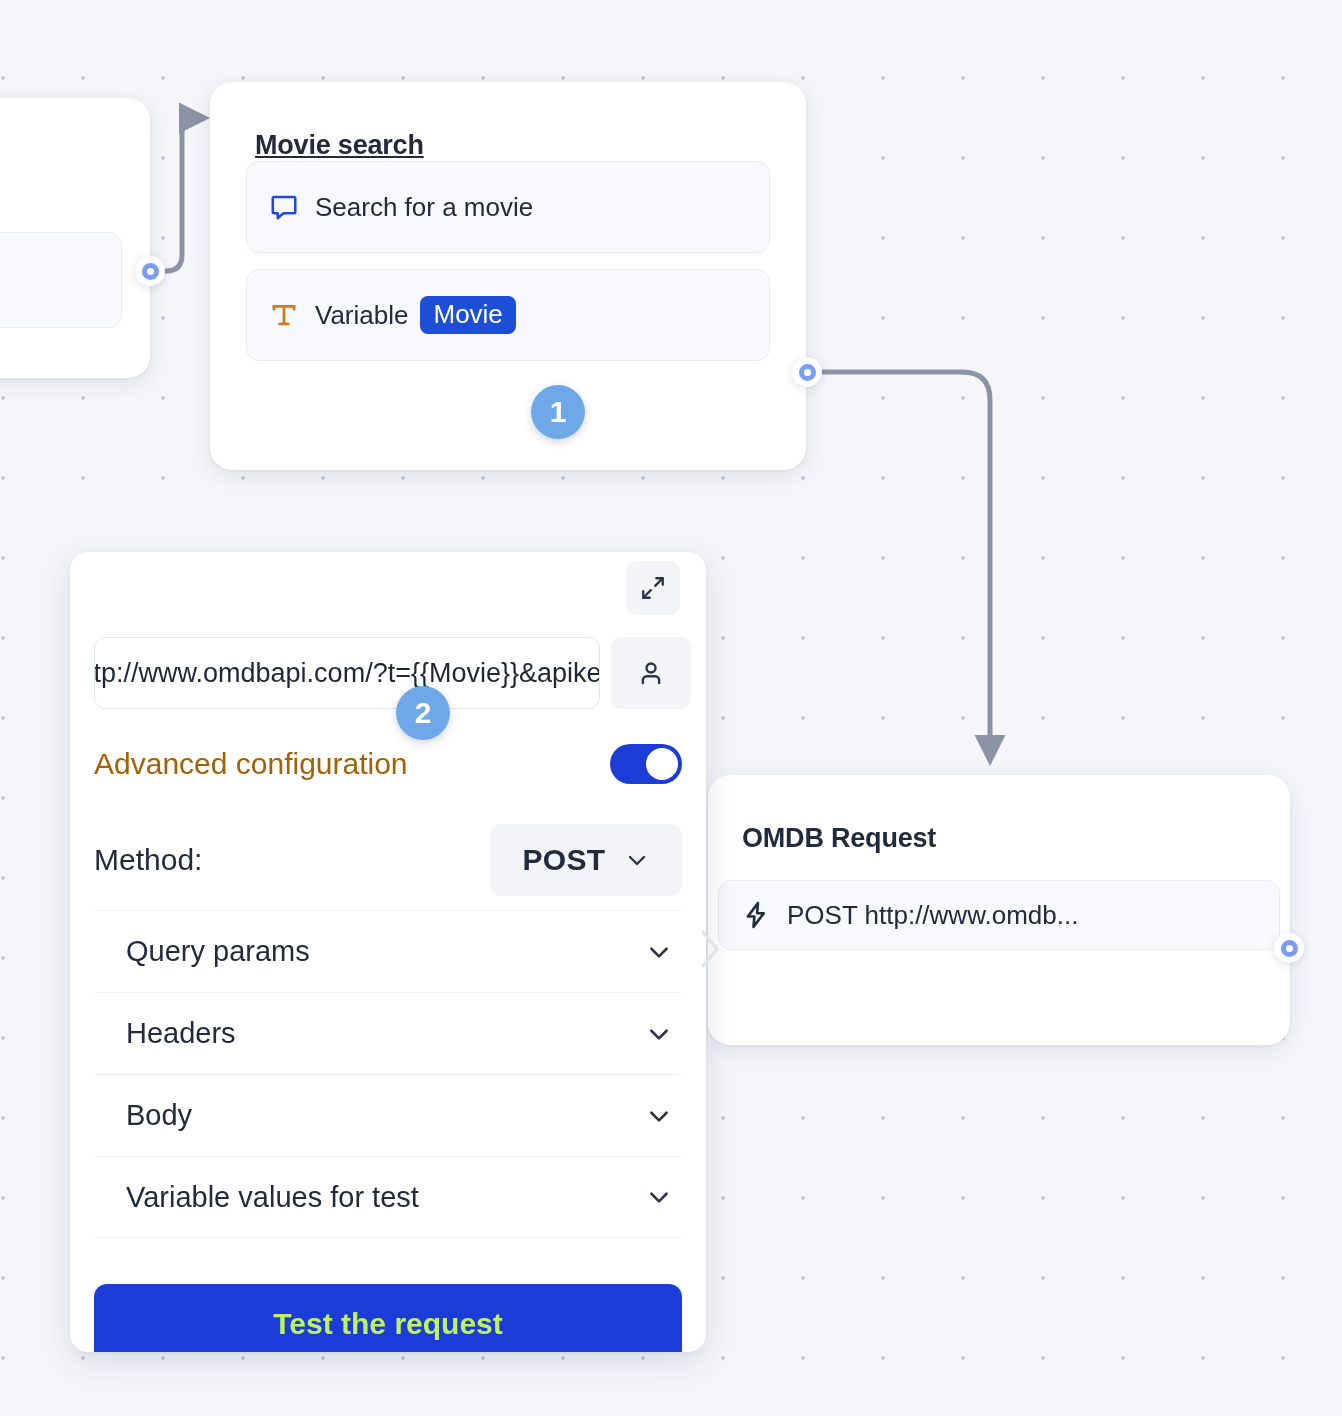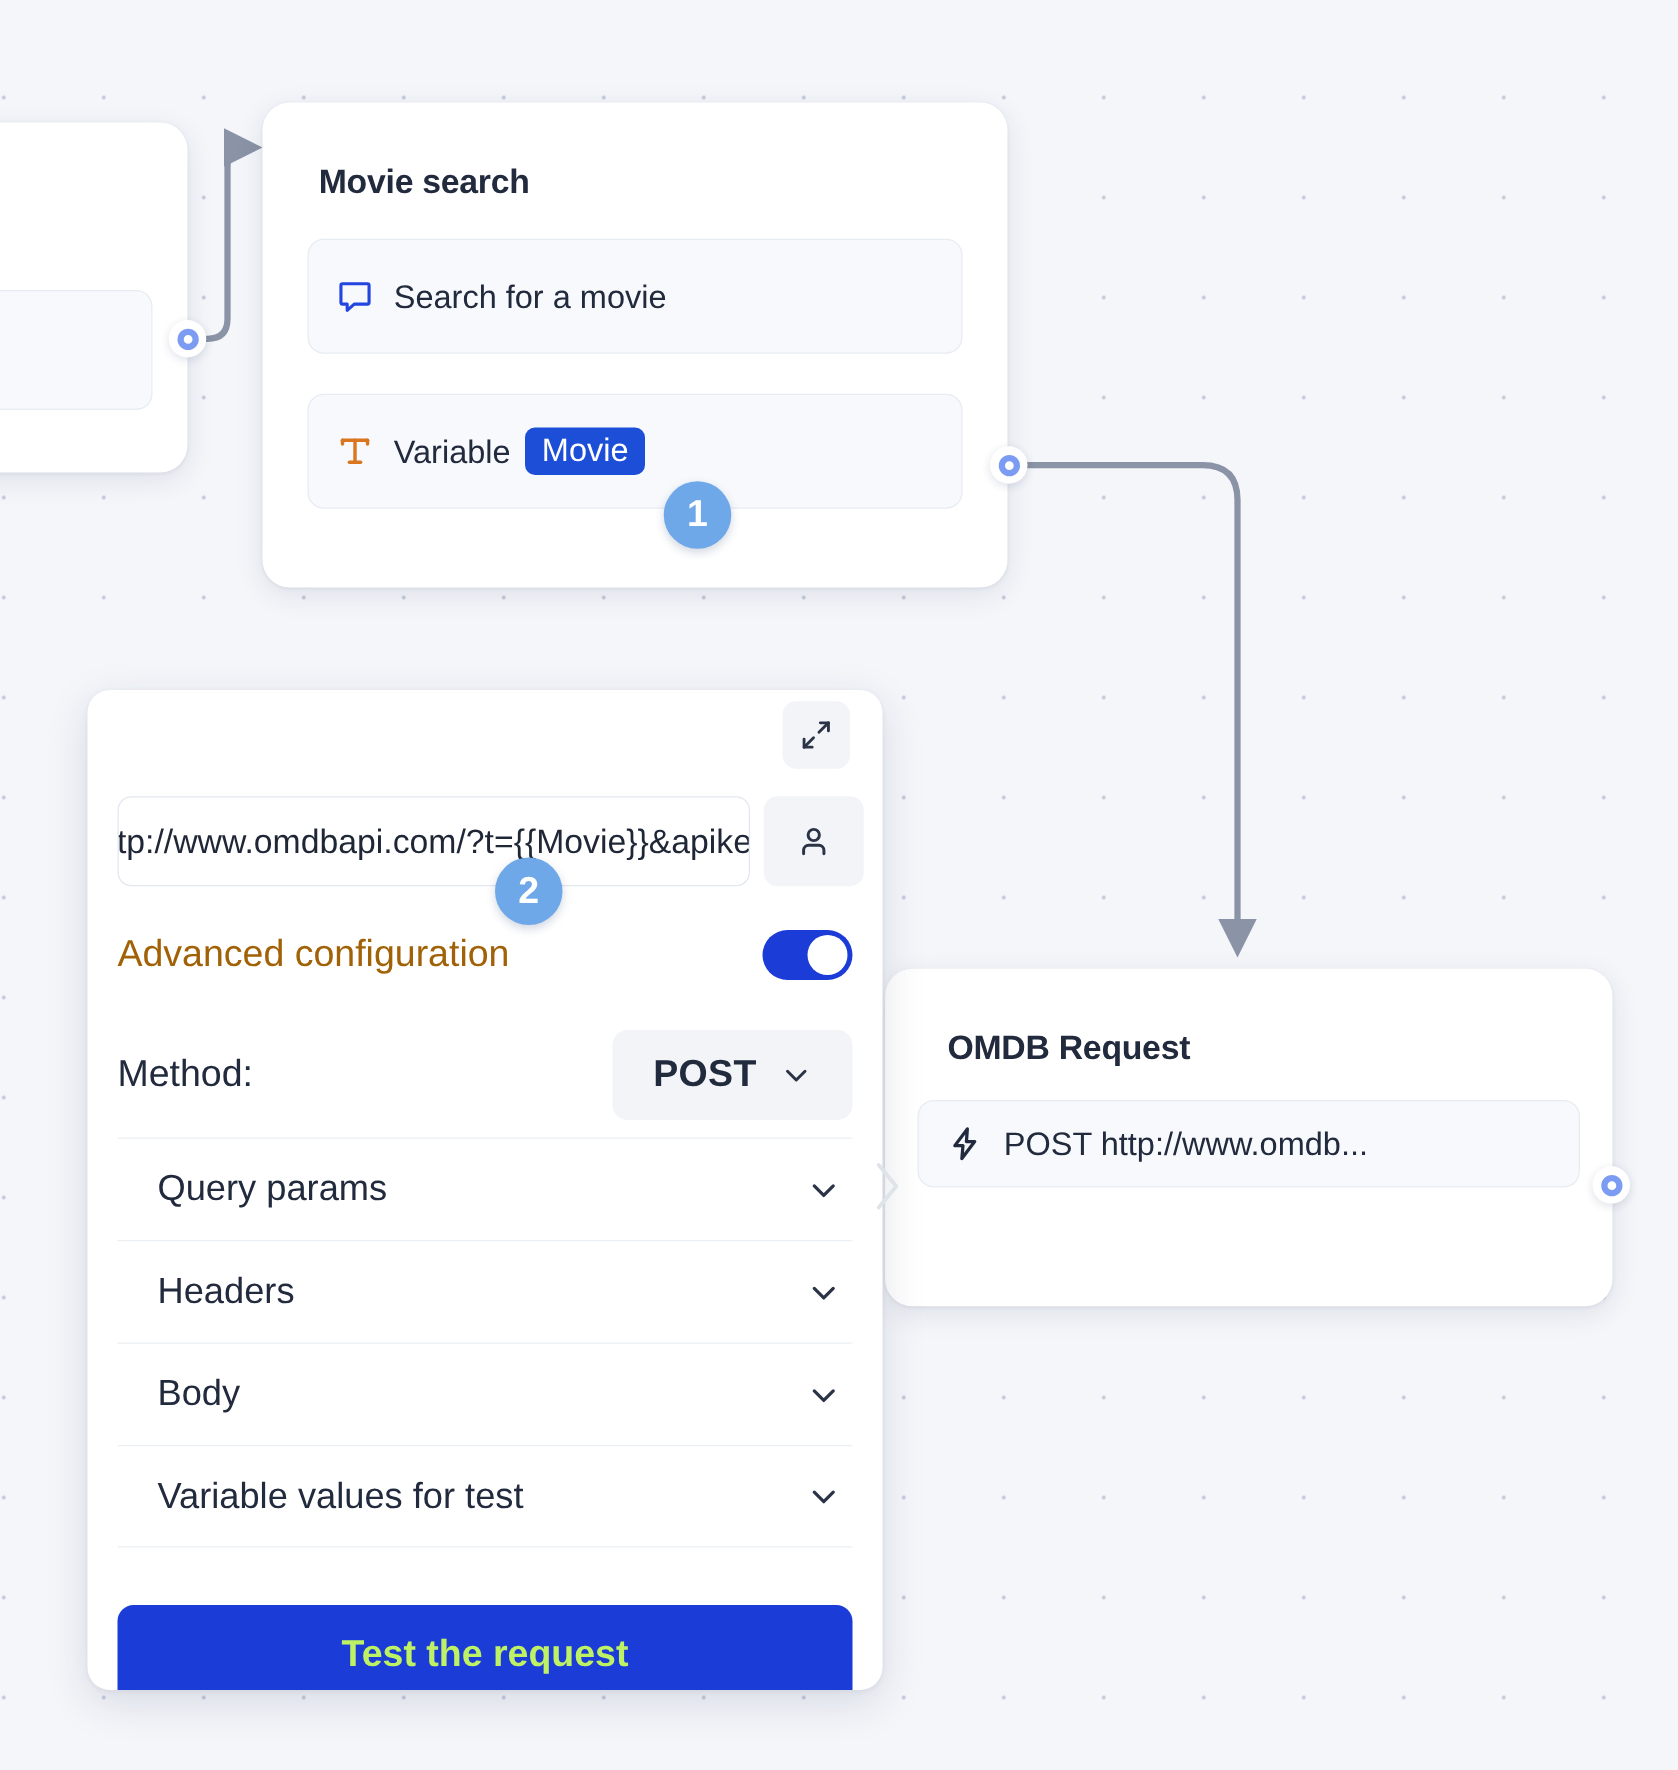--- a/index.html
+++ b/index.html
@@ -82,42 +82,42 @@
   }
 
   
   #card-movie-search {
     left: 210px;
     top: 82px;
     width: 596px;
     height: 388px;
     padding: 30px 36px;
   }
-  #card-movie-search .node-title { margin: 18px 0 0 9px; }
-  #card-movie-search .rows { margin-top: 30px; display: flex; flex-direction: column; gap: 32px; }
+  #card-movie-search .node-title { margin: 18px 0 0 9px; text-decoration: underline; }
+  #card-movie-search .rows { display: flex; flex-direction: column; gap: 16px; }
   #card-movie-search .node-row { height: 92px; }
 
   .chip {
     display: inline-block;
     background: #1d4ed8;
     color: #ffffff;
     border-radius: 8px;
     padding: 5px 13px 7px;
     font-size: 26px;
     line-height: 1;
     margin-left: 12px;
   }
 
   
   #card-omdb {
     left: 708px;
     top: 775px;
     width: 582px;
     height: 270px;
-    padding: 30px 26px;
+    padding: 30px 10px;
   }
   #card-omdb .node-title { margin: 18px 0 0 24px; }
   #card-omdb .node-row { margin-top: 26px; height: 70px; }
 
   
   .port {
     position: absolute;
     width: 30px;
     height: 30px;
     border-radius: 50%;

